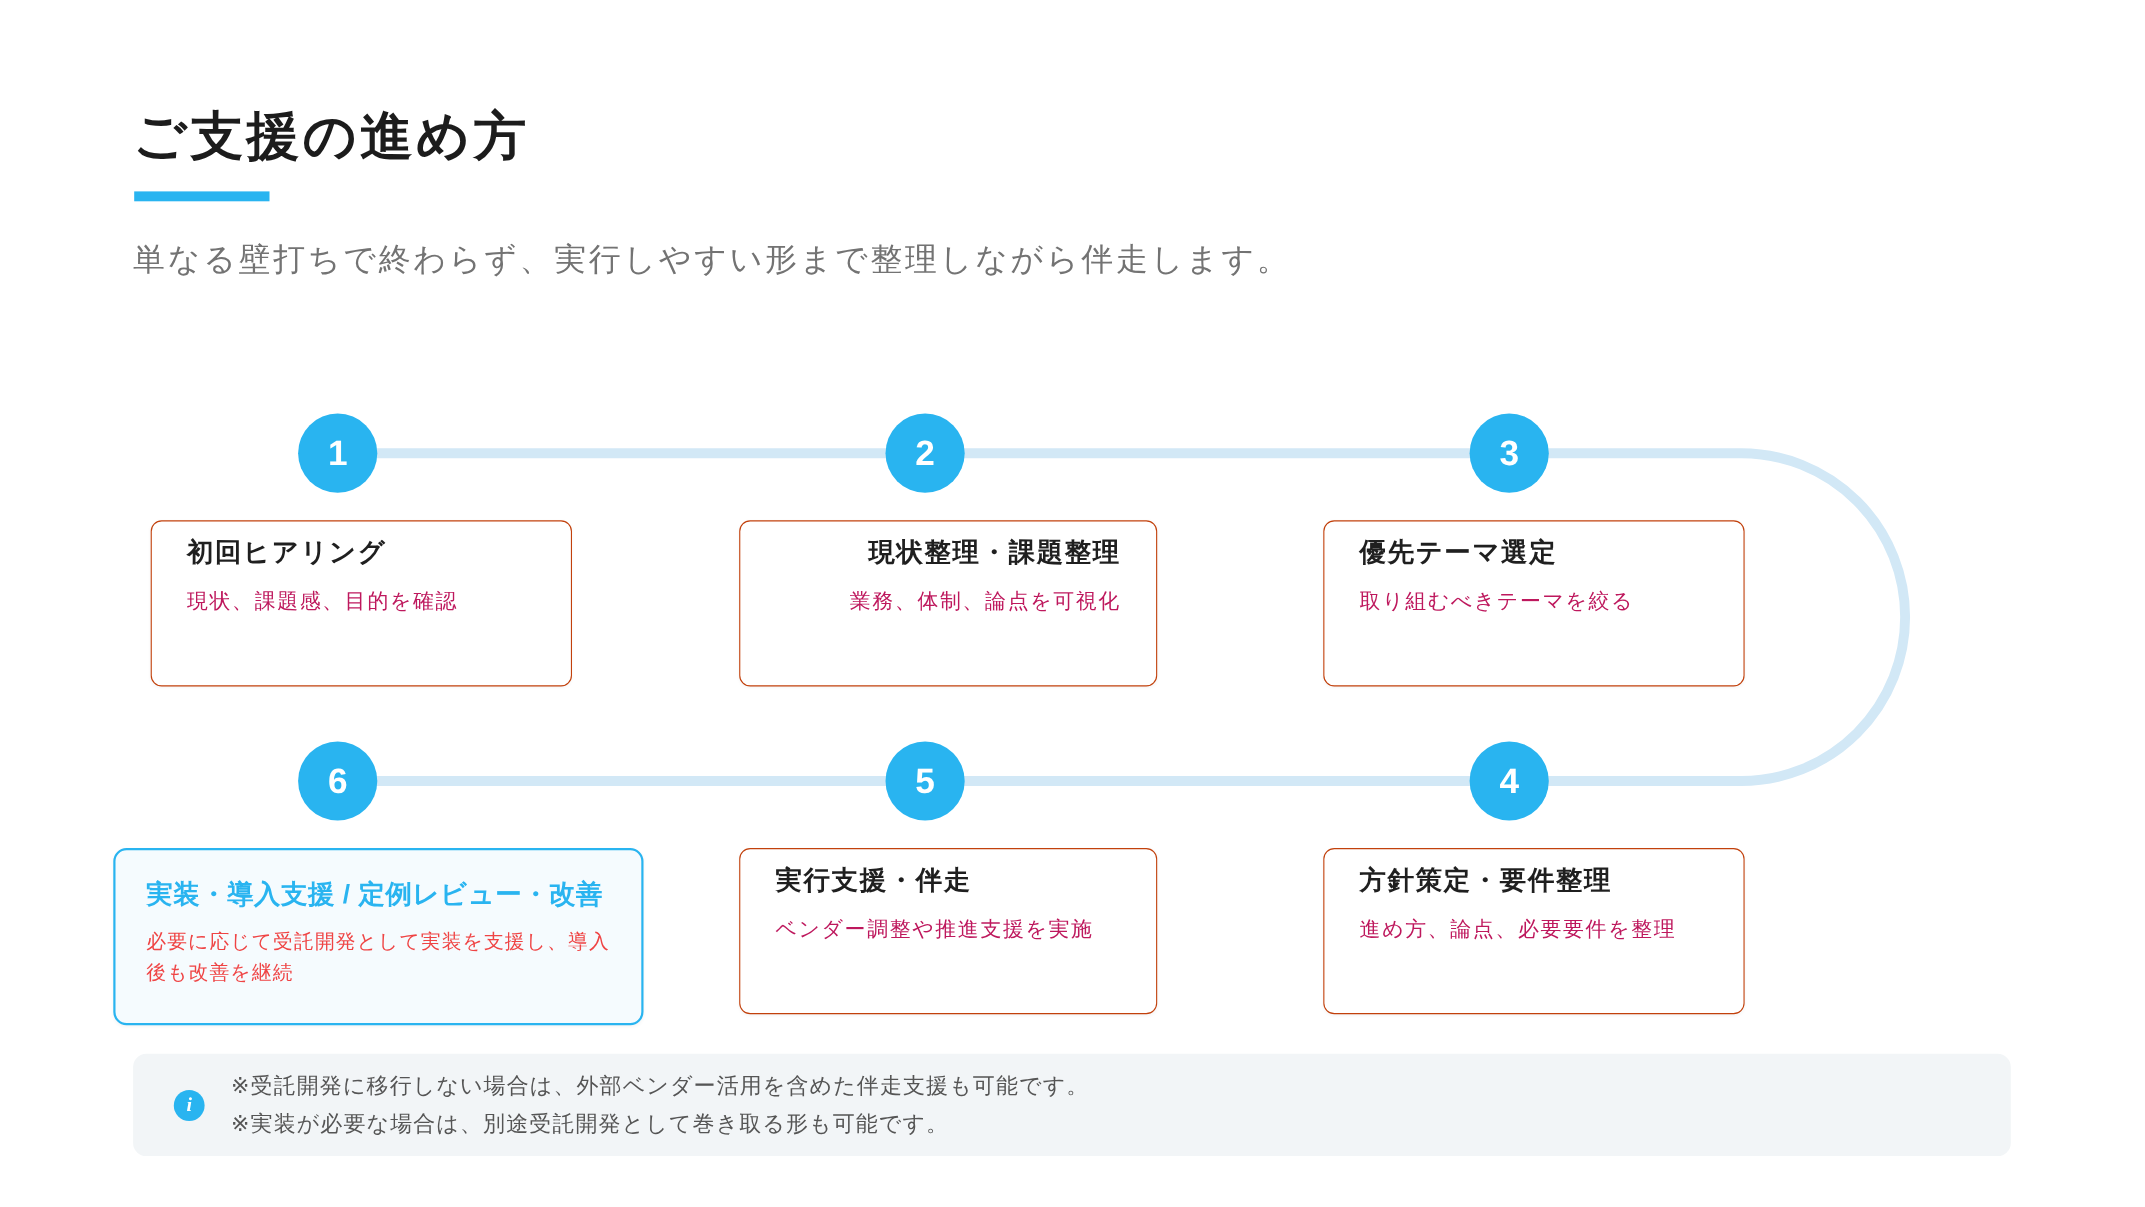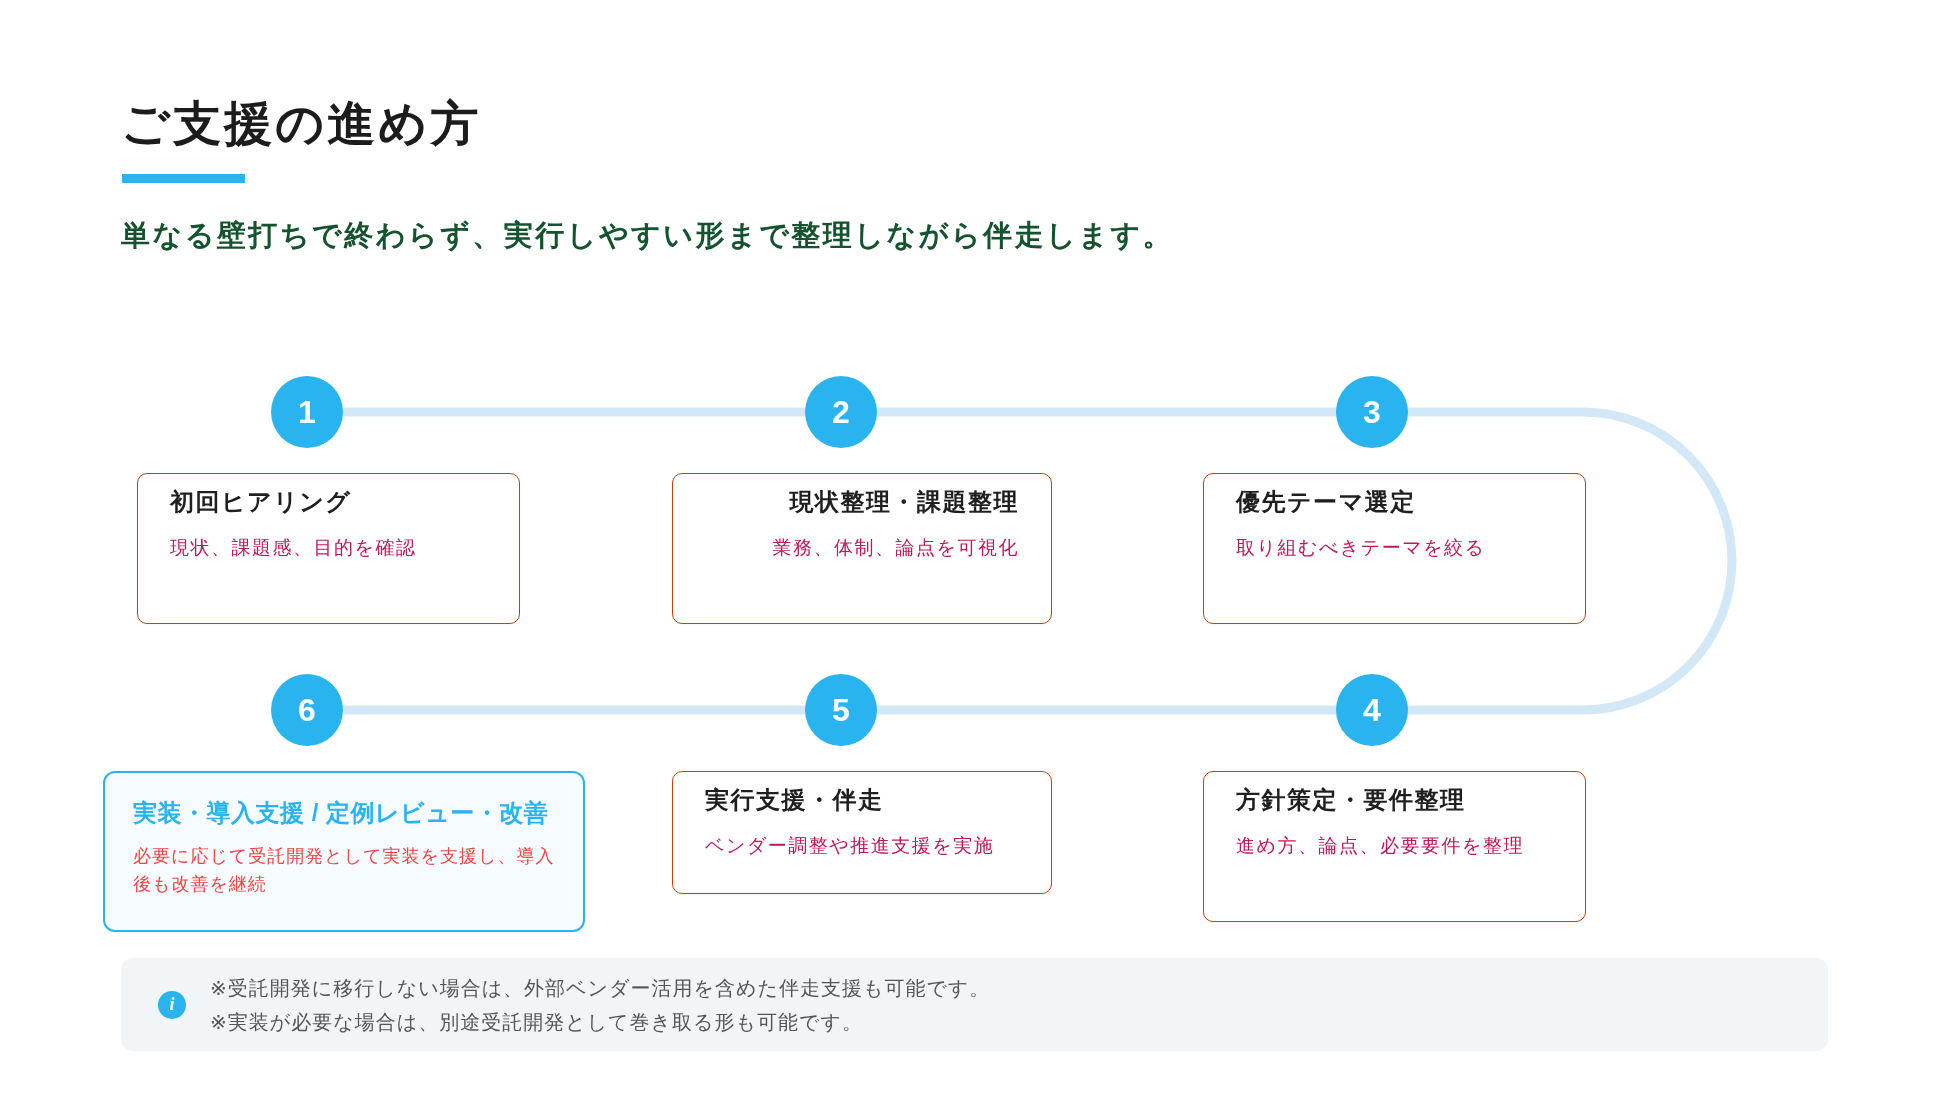--- a/index.html
+++ b/index.html
@@ -15,21 +15,21 @@
   .page-title {
     position: absolute; left: 121px; top: 92px;
     font-size: 48px; font-weight: 700; letter-spacing: 3px; color: #1c1c1c;
   }
   .title-underline {
     position: absolute; left: 122px; top: 174px;
     width: 123px; height: 9px; background: #29b4f0;
   }
   .page-subtitle {
     position: absolute; left: 121px; top: 216px;
-    font-size: 29px; color: #14532d; letter-spacing: 2.5px; font-weight: 700;
+    font-size: 29px; color: #737373; letter-spacing: 2.5px; font-weight: 400;
   }
 
   .flow-svg { position: absolute; left: 0; top: 0; width: 1950px; height: 1097px; }
 
   .step-circle {
     position: absolute; width: 72px; height: 72px; border-radius: 50%;
     background: #29b4f0; color: #ffffff;
     display: flex; align-items: center; justify-content: center;
     font-size: 32px; font-weight: 700;
   }
@@ -45,21 +45,21 @@
     background: #ffffff;
     border: 1px solid #c2410c;
     border-radius: 10px;
     box-shadow: 0 1px 3px rgba(0,0,0,0.04);
     padding: 12px 32px;
   }
   .card1 { left: 137px;  top: 473px; width: 383px; height: 151px; }
   .card2 { left: 672px;  top: 473px; width: 380px; height: 151px; text-align: right; }
   .card3 { left: 1203px; top: 473px; width: 383px; height: 151px; }
   .card4 { left: 1203px; top: 771px; width: 383px; height: 151px; }
-  .card5 { left: 672px;  top: 771px; width: 380px; height: 123px; }
+  .card5 { left: 672px;  top: 771px; width: 380px; height: 151px; }
   .card6 { left: 103px;  top: 771px; width: 482px; height: 161px; }
 
   .step-card .card-title {
     font-size: 24px; font-weight: 700; color: #1f1f1f;
     letter-spacing: 1.5px; margin-bottom: 16px;
   }
   .step-card .card-desc {
     font-size: 19px; color: #be185d; letter-spacing: 1.5px; line-height: 1.5;
   }
   .step-card.highlight {

